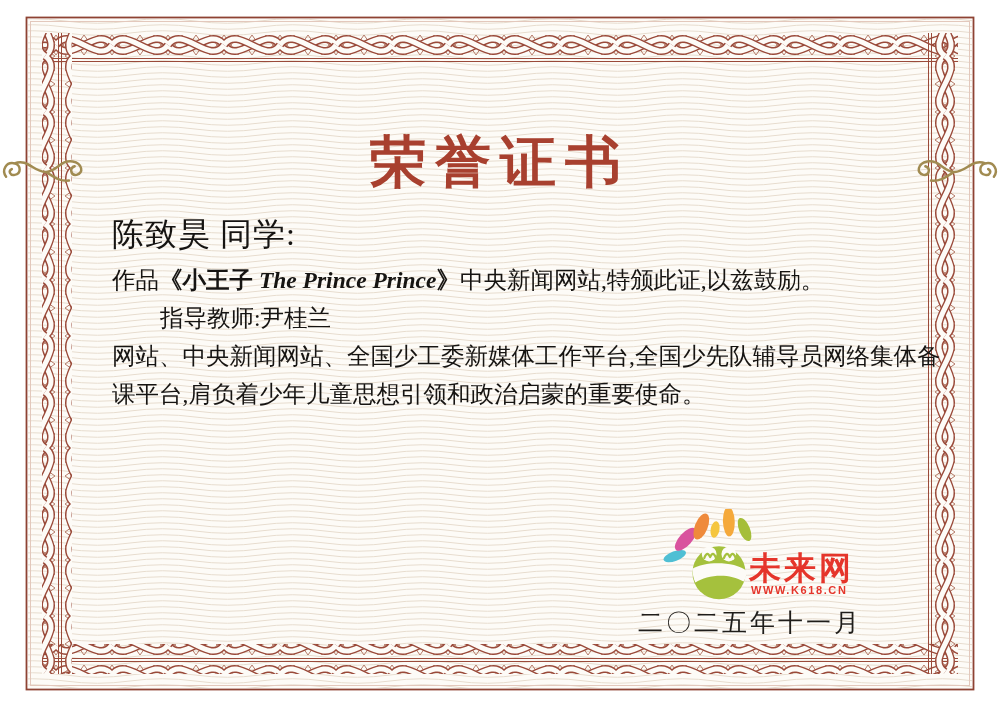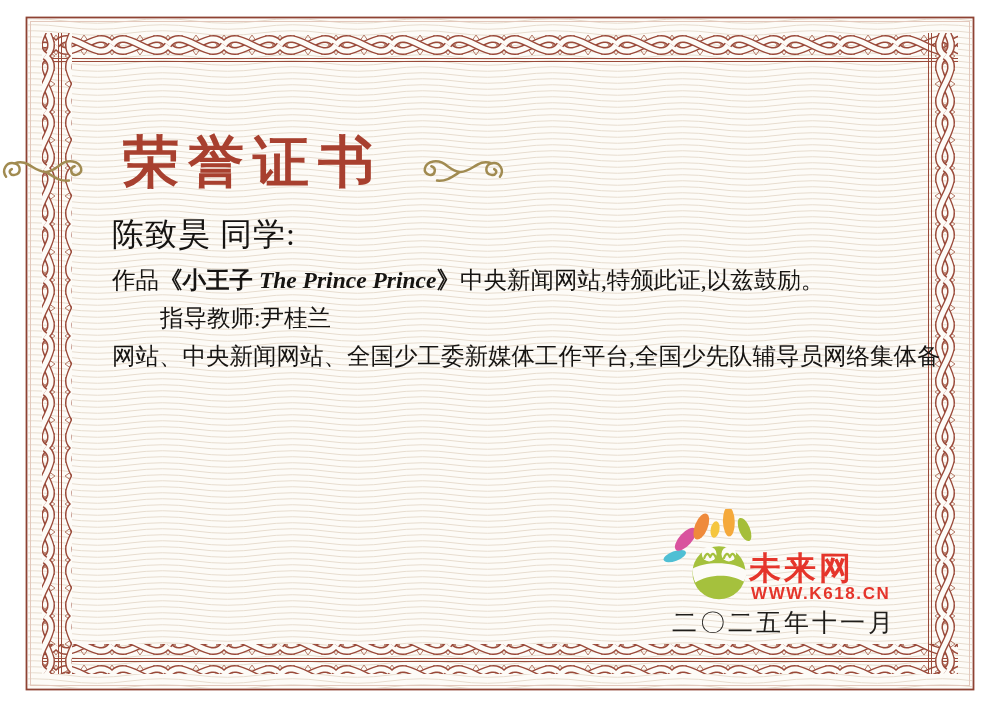--- a/index.html
+++ b/index.html
@@ -4,21 +4,21 @@
 <style>
   html,body{margin:0;padding:0;background:#fff;}
   .certificate{
     position:relative;width:1000px;height:707px;overflow:hidden;
     background:#ffffff;
     font-family:"Liberation Serif","DejaVu Serif",serif;
   }
   .bg-svg{position:absolute;left:0;top:0;width:1000px;height:707px;}
   .title-row{
     position:absolute;left:0;top:124px;width:1000px;height:76px;
-    display:flex;align-items:center;justify-content:flex-start;gap:27px;
+    display:flex;align-items:center;justify-content:space-between;gap:27px;
   }
   .cert-title{
     font-size:56px;font-weight:bold;color:#A8402F;
     letter-spacing:9px;line-height:70px;white-space:nowrap;
   }
   .flourish{width:96px;height:40px;margin-top:20px;flex:0 0 auto;}
   .recipient{
     position:absolute;left:112px;top:213px;
     font-size:32px;color:#161412;letter-spacing:1px;white-space:nowrap;
   }
@@ -34,25 +34,25 @@
   .logo{position:absolute;left:660px;top:509px;width:240px;height:95px;}
   .logo-mark{position:absolute;left:0;top:0;width:118px;height:100px;}
   .logo-brand{
     position:absolute;left:89px;top:38px;
     font-family:"Liberation Sans","DejaVu Sans",sans-serif;
     font-size:32px;font-weight:bold;color:#E5352B;letter-spacing:3px;white-space:nowrap;
   }
   .logo-url{
     position:absolute;left:91px;top:75px;
     font-family:"Liberation Sans","DejaVu Sans",sans-serif;
-    font-size:17px;font-weight:bold;color:#E5352B;letter-spacing:1.6px;white-space:nowrap;
+    font-size:11px;font-weight:bold;color:#E5352B;letter-spacing:1.6px;white-space:nowrap;
   }
   .cert-date{
     position:absolute;left:630px;top:606px;width:240px;text-align:center;
-    font-size:25px;color:#1f1d1a;letter-spacing:3px;white-space:nowrap;margin-left:34px;
+    font-size:25px;color:#1f1d1a;letter-spacing:3px;white-space:nowrap;
   }
 </style>
 </head>
 <body>
 
 <div class="certificate">
 
   <svg class="bg-svg" viewBox="0 0 1000 707" xmlns="http://www.w3.org/2000/svg">
     <defs>
       <pattern id="waves" patternUnits="userSpaceOnUse" width="130" height="6">
@@ -103,20 +103,21 @@
       </g>
     </svg>
   </div>
 
   <div class="recipient">陈致昊 同学:</div>
 
   <div class="body-block">
     <div class="body-line"><span>作品</span><span class="b">《小王子 </span><span class="bi">The Prince Prince</span><span class="b">》</span><span>中央新闻网站,特颁此证,以兹鼓励。</span></div>
     <div class="body-line indent gap-above">指导教师:尹桂兰</div>
     <div class="body-line">网站、中央新闻网站、全国少工委新媒体工作平台,全国少先队辅导员网络集体备</div>
+    <div class="body-line">课平台,肩负着少年儿童思想引领和政治启蒙的重要使命。</div>
   </div>
 
   <div class="logo">
     <svg class="logo-mark" viewBox="0 0 120 100">
       <ellipse cx="15" cy="47" rx="12" ry="5" fill="#4FBFD4" transform="rotate(-20 15 47)"></ellipse>
       <ellipse cx="26" cy="30" rx="14.5" ry="6.5" fill="#D9539E" transform="rotate(-48 26 30)"></ellipse>
       <ellipse cx="42" cy="17" rx="14" ry="6.5" fill="#EF8A3B" transform="rotate(-68 42 17)"></ellipse>
       <ellipse cx="56" cy="20" rx="8.5" ry="4.5" fill="#F5C63F" transform="rotate(-80 56 20)"></ellipse>
       <ellipse cx="70" cy="12" rx="15" ry="6" fill="#F5A93B" transform="rotate(-92 70 12)"></ellipse>
       <ellipse cx="86" cy="20" rx="12.5" ry="5.5" fill="#A5BE39" transform="rotate(-112 86 20)"></ellipse>

